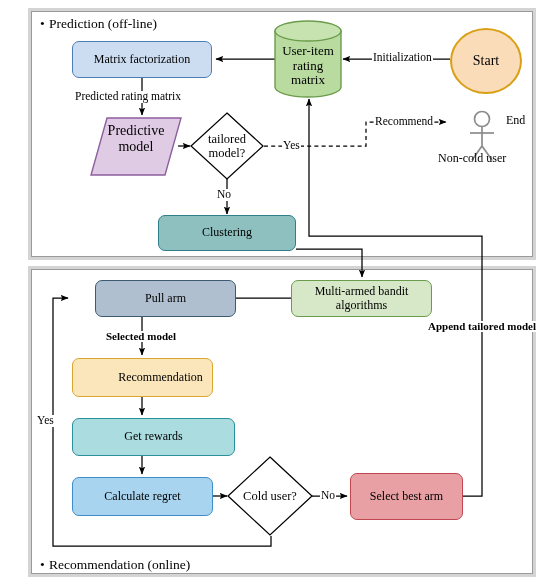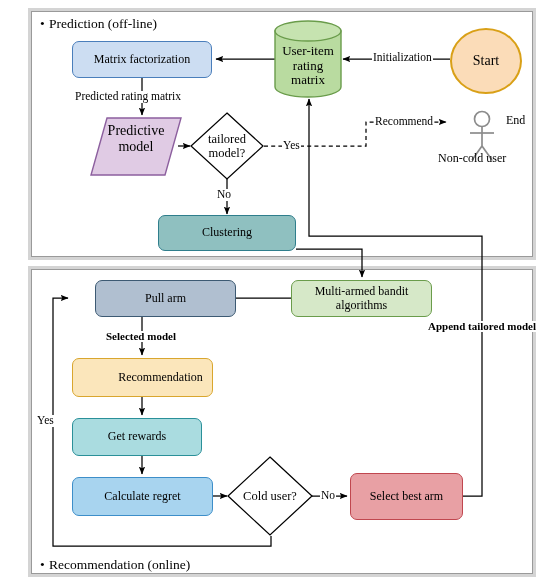--- a/index.html
+++ b/index.html
@@ -182,21 +182,21 @@
   </div>
 
   <div class="node rbox nd-pull" style="left:72px;top:280px;width:141px;height:37px;">
     <span>Pull arm</span>
   </div>
 
   <div class="node rbox nd-reco" style="left:72px;top:358px;width:141px;height:39px;padding-left:36px;">
     <span>Recommendation</span>
   </div>
 
-  <div class="node rbox nd-rewards" style="left:72px;top:418px;width:130px;height:38px;">
+  <div class="node rbox nd-rewards" style="left:72px;top:418px;width:163px;height:38px;">
     <span>Get rewards</span>
   </div>
 
   <div class="node rbox nd-regret" style="left:72px;top:477px;width:141px;height:39px;">
     <span>Calculate regret</span>
   </div>
 
   <div class="dia-wrap" style="left:227px;top:456px;width:86px;height:80px;">
     <svg width="86" height="80" viewBox="0 0 86 80">
       <path d="M43,1 L85,40 L43,79 L1,40 Z" fill="#ffffff" stroke="#000000" stroke-width="1.25"></path>

